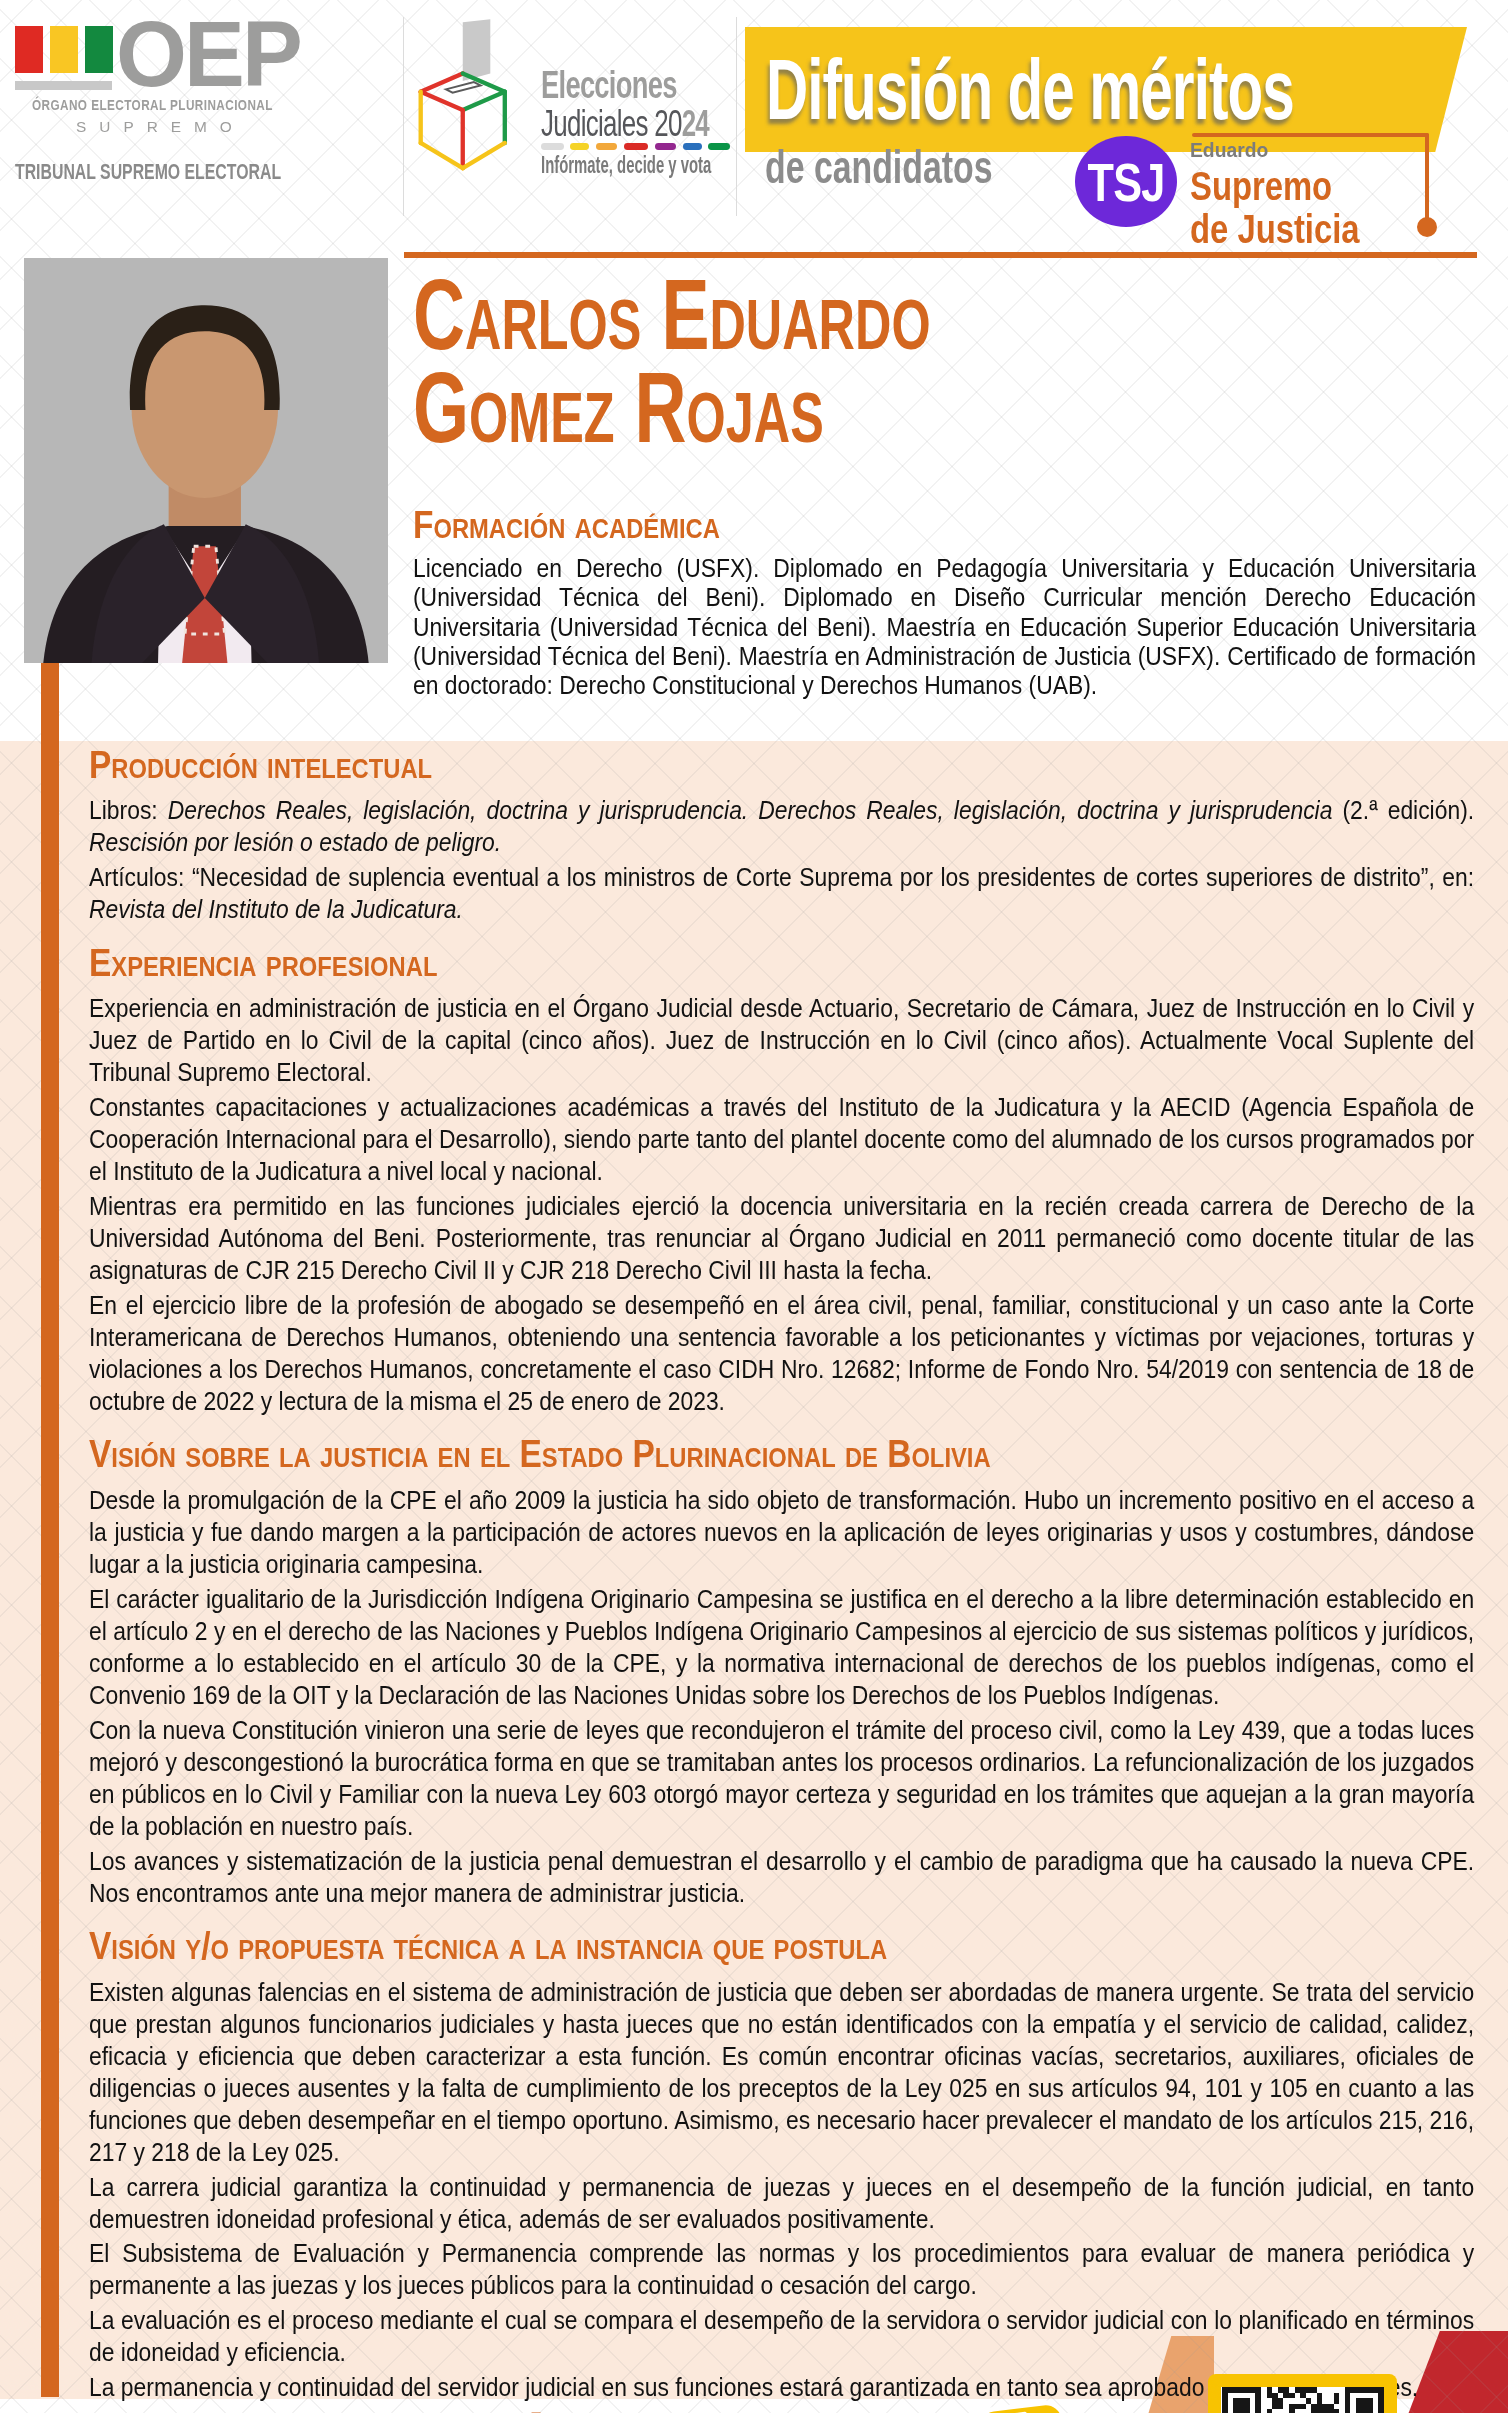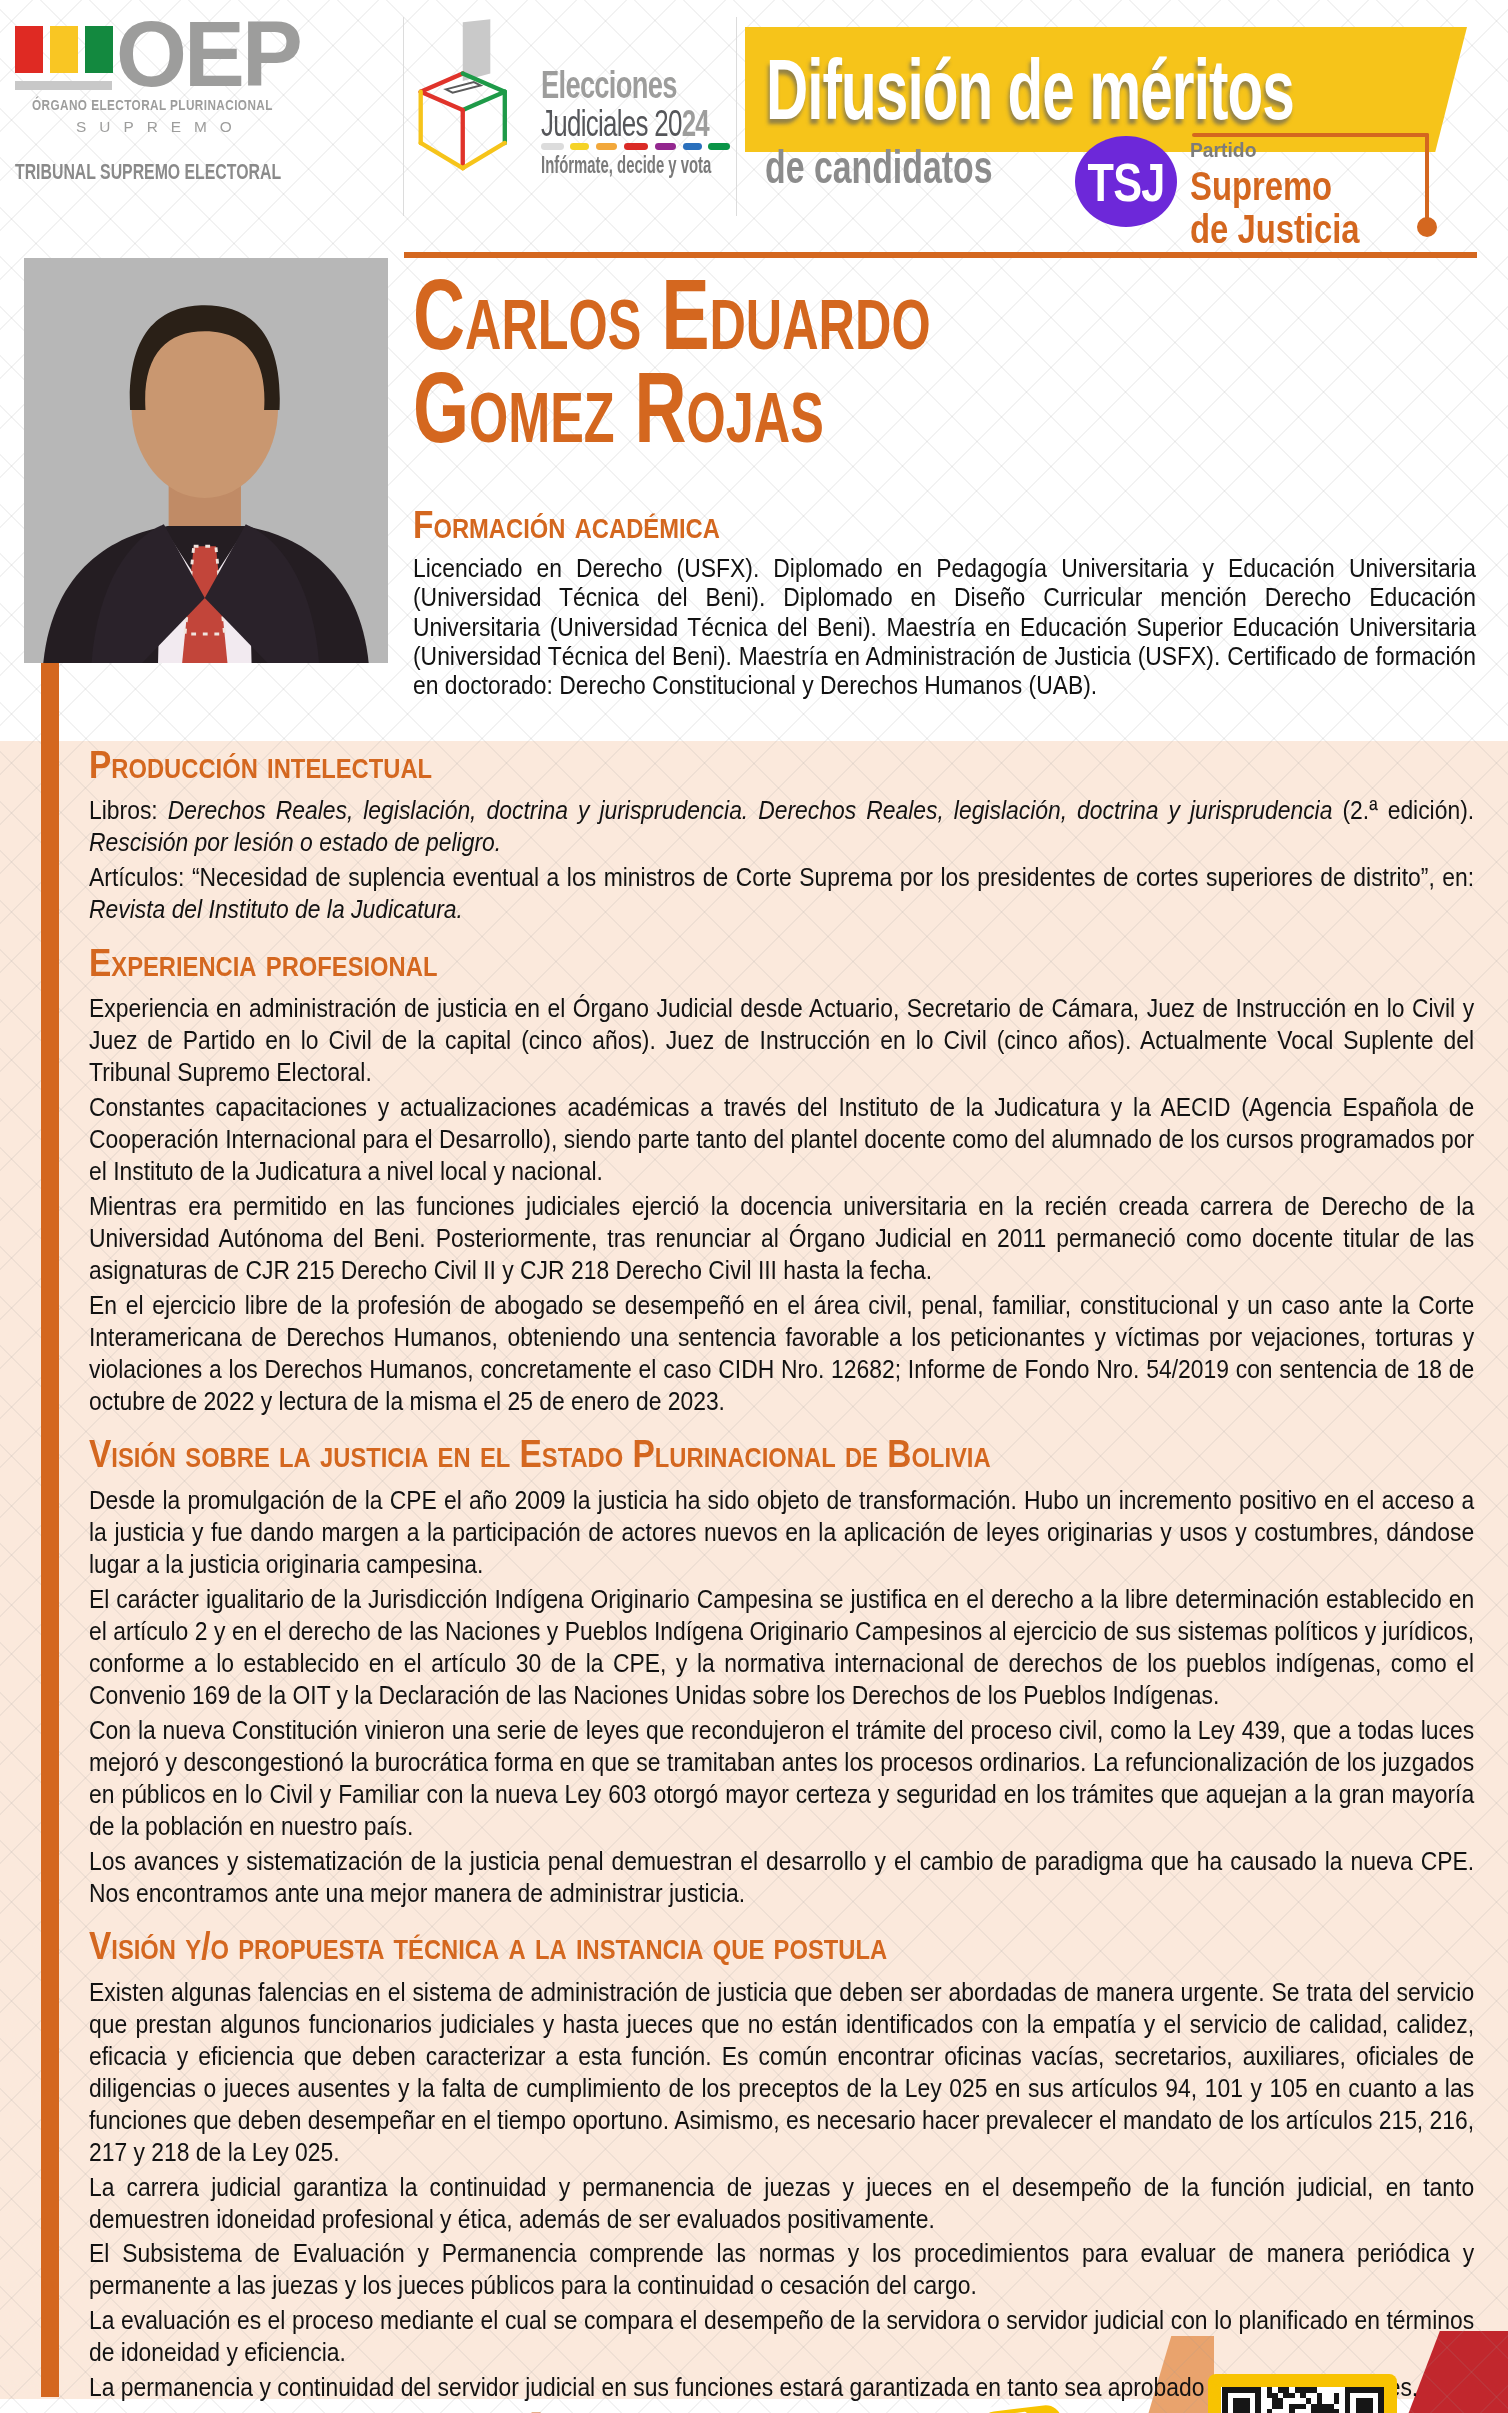--- a/index.html
+++ b/index.html
@@ -151,21 +151,21 @@
     <div class="banner-t">Difusión de méritos</div>
   </div>
   <div class="abs subtitle">de candidatos</div>
   <div class="abs tsj-h"></div>
   <div class="abs tsj-v"></div>
   <div class="abs tsj-dot"></div>
   <div class="abs tsj-ell">
     <span>TSJ</span>
   </div>
   <div class="abs tsj-txt">
-    <div class="tsj-l1">Partido</div>
+    <div class="tsj-l1">Eduardo</div>
     <div class="tsj-l2">Supremo</div>
     <div class="tsj-l3">de Justicia</div>
   </div>
 
   <svg class="abs photo" viewBox="0 0 755 840">
     <rect x="0" y="0" width="755" height="840" fill="#b7b7b7"></rect>
     <rect x="300" y="420" width="150" height="150" fill="#c08b66"></rect>
     <ellipse cx="375" cy="310" rx="152" ry="188" fill="#c99770"></ellipse>
     <path d="M220,315 C212,140 295,98 375,98 C455,98 538,140 530,315 L498,315 C505,205 458,152 375,152 C292,152 245,205 252,315 Z" fill="#2a2017"></path>
     <path d="M40,840 C60,645 185,575 298,556 L457,556 C570,575 695,645 715,840 Z" fill="#241d22"></path>

